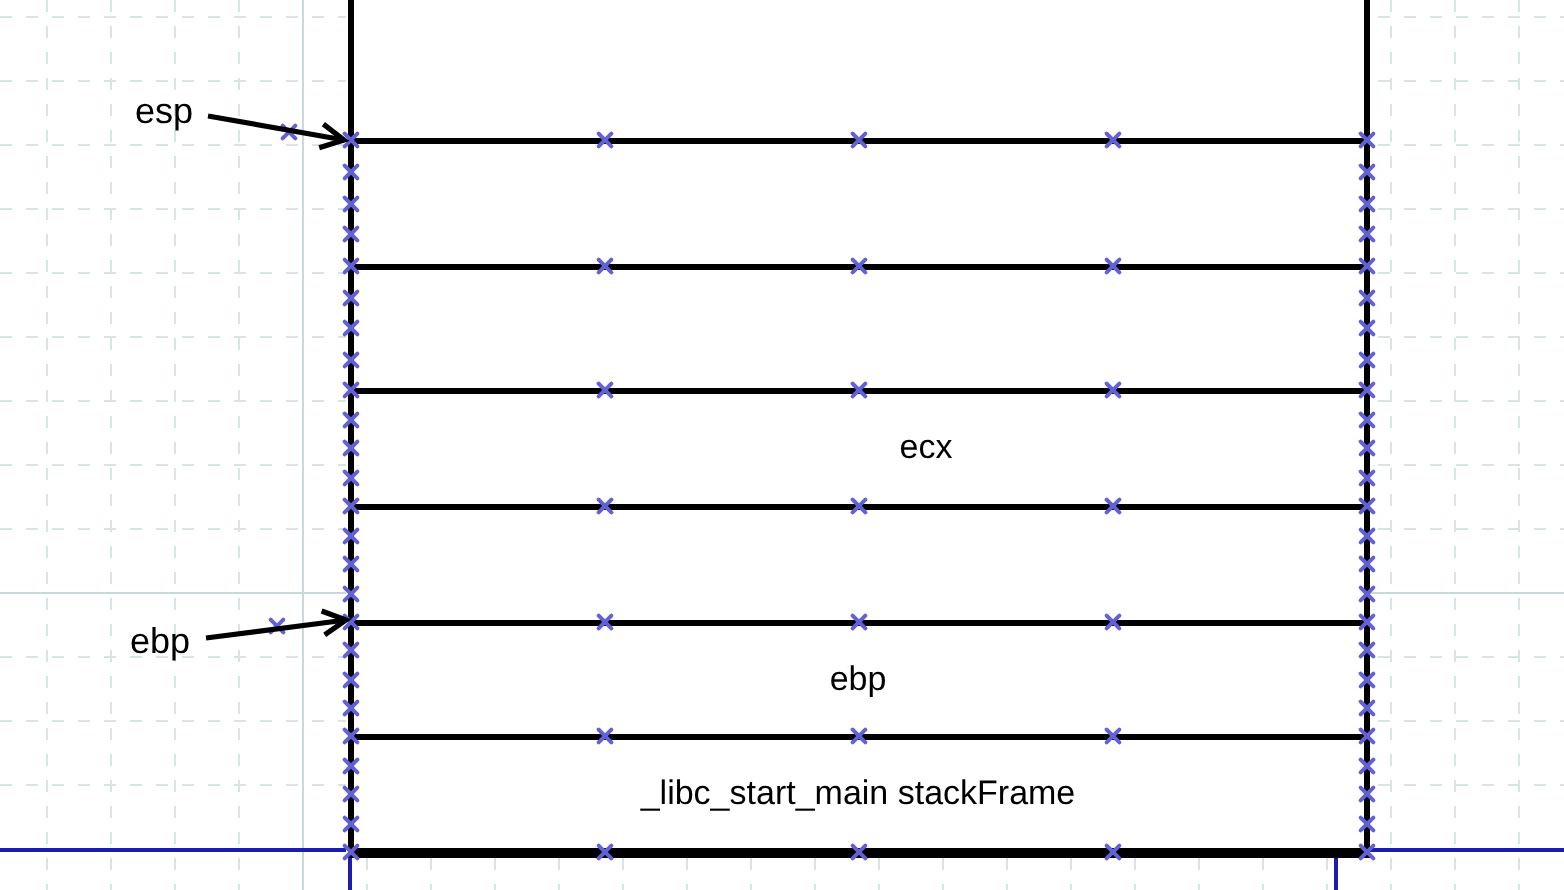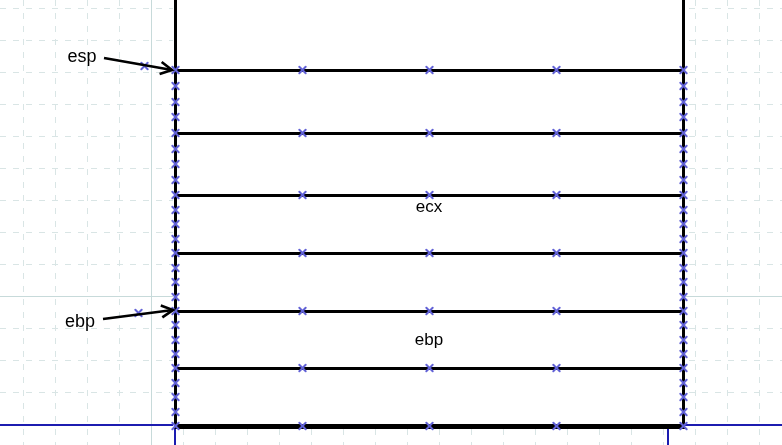--- a/index.html
+++ b/index.html
@@ -84,22 +84,23 @@
     <div class="abs" style="left: 173px; top: -24px; width: 512px; height: 453px; background: rgb(255, 255, 255); z-index: 3;"></div>
     <div class="abs sline" style="left: 173.5px; top: -24px; width: 3px; height: 452.5px; z-index: 4;"></div>
     <div class="abs sline" style="left: 681.5px; top: -24px; width: 3px; height: 452.5px; z-index: 4;"></div>
     <div class="abs sline" style="left: 173.5px; top: 68.5px; width: 511px; height: 3px; z-index: 4;"></div>
     <div class="abs sline" style="left: 173.5px; top: 131.5px; width: 511px; height: 3px; z-index: 4;"></div>
     <div class="abs sline" style="left: 173.5px; top: 193.5px; width: 511px; height: 3px; z-index: 4;"></div>
     <div class="abs sline" style="left: 173.5px; top: 251.5px; width: 511px; height: 3px; z-index: 4;"></div>
     <div class="abs sline" style="left: 173.5px; top: 309.5px; width: 511px; height: 3px; z-index: 4;"></div>
     <div class="abs sline" style="left: 173.5px; top: 366.5px; width: 511px; height: 3px; z-index: 4;"></div>
     <div class="abs sline" style="left: 173.5px; top: 423.5px; width: 511px; height: 5px; z-index: 4;"></div>
-    <div class="abs row-label" style="left: 175px; top: 196px; width: 508px; z-index: 5;">ecx</div>
+    <div class="abs row-label" style="left: 175px; top: 213px; width: 508px; z-index: 5; padding-left: 34px;">ecx</div>
     <div class="abs row-label" style="left: 175px; top: 328.5px; width: 508px; z-index: 5;">ebp</div>
+    <div class="abs row-label" style="left: 175px; top: 386px; width: 508px; z-index: 5;">_libc_start_main stackFrame</div>
     <div class="abs xm" style="left: 296.5px; top: 64.5px; z-index: 6;"></div>
     <div class="abs xm" style="left: 423.5px; top: 64.5px; z-index: 6;"></div>
     <div class="abs xm" style="left: 550.5px; top: 64.5px; z-index: 6;"></div>
     <div class="abs xm" style="left: 169.5px; top: 64.5px; z-index: 6;"></div>
     <div class="abs xm" style="left: 677.5px; top: 64.5px; z-index: 6;"></div>
     <div class="abs xm" style="left: 296.5px; top: 127.5px; z-index: 6;"></div>
     <div class="abs xm" style="left: 423.5px; top: 127.5px; z-index: 6;"></div>
     <div class="abs xm" style="left: 550.5px; top: 127.5px; z-index: 6;"></div>
     <div class="abs xm" style="left: 169.5px; top: 127.5px; z-index: 6;"></div>
     <div class="abs xm" style="left: 677.5px; top: 127.5px; z-index: 6;"></div>

